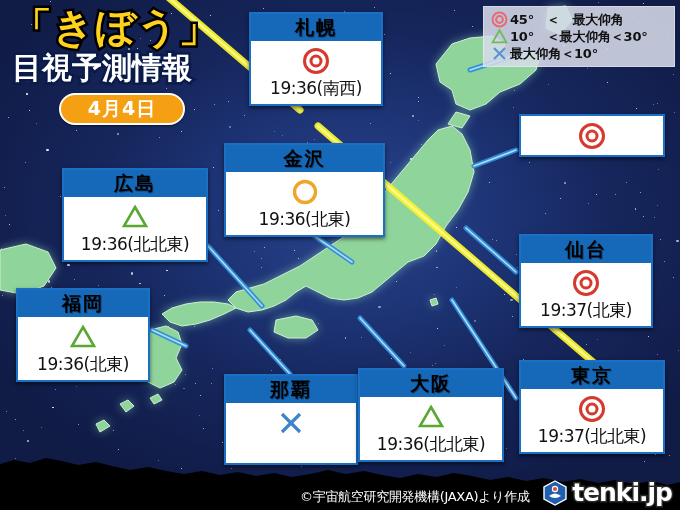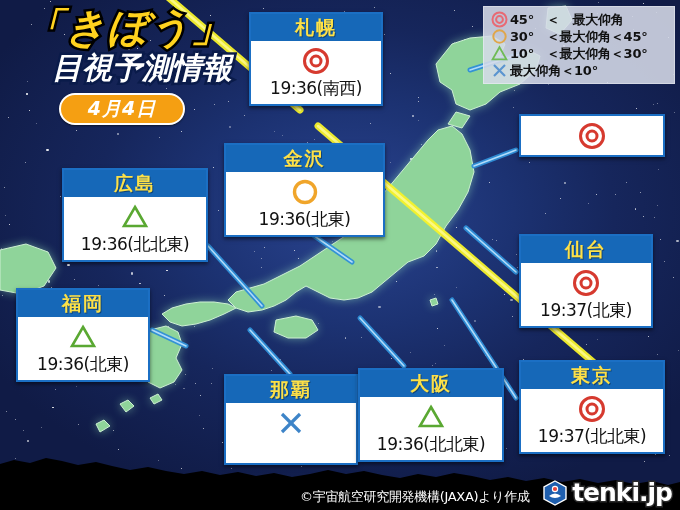--- a/index.html
+++ b/index.html
@@ -24,21 +24,21 @@
   .map { position:absolute; inset:0; }
   .land { filter:drop-shadow(0 0 5px rgba(170,255,200,.45)); }
 
   
   .lines { position:absolute; inset:0; }
 
   
   .ground { position:absolute; left:0; bottom:0; width:680px; height:80px; }
 
   
-  .title-wrap { position:absolute; left:12px; top:6px; width:220px; text-align:right;font-style:italic; }
+  .title-wrap { position:absolute; left:12px; top:6px; width:220px; text-align:left; }
   .kibou {
     font-size:40px; font-weight:bold; letter-spacing:1px; line-height:1.08;
     color:#ffd21e;
     -webkit-text-stroke:5px #000; paint-order:stroke fill;
     text-shadow:0 0 2px #000;
   }
   .mokushi {
     margin-top:2px;
     font-size:30px; font-weight:bold; letter-spacing:0px; line-height:1.12;
     color:#ffffff;
@@ -65,21 +65,21 @@
   .lg-txt {
     font-size:13px; font-weight:bold; color:#111; white-space:nowrap;
     font-family:"DejaVu Sans","Liberation Sans",sans-serif;
     letter-spacing:-0.2px;
   }
 
   
   .card { position:absolute; background:#ffffff; border:2px solid #1b6fc4;
           box-shadow:0 2px 4px rgba(0,0,0,.55); }
   .card-hd {
-    background:#1668b8; color:#fde047;
+    background:#1668b8; color:#000000;
     font-size:19px; font-weight:bold; text-align:center;
     line-height:27px; height:27px; letter-spacing:2px;
     text-shadow:1px 1px 0 rgba(0,0,0,.35);
   }
   .card-bd { padding:5px 4px 4px; text-align:center; }
   .card-sym { height:30px; display:flex; align-items:center; justify-content:center; }
   .card-time {
     font-size:17px; color:#111; letter-spacing:-0.5px; white-space:nowrap;
     margin-top:1px;
   }
@@ -535,28 +535,20 @@
         <svg width="17" height="17" viewBox="0 0 17 17">
           <circle cx="8.5" cy="8.5" r="7" fill="none" stroke="#e86a74" stroke-width="2"></circle>
           <circle cx="8.5" cy="8.5" r="3.4" fill="none" stroke="#e86a74" stroke-width="2"></circle>
         </svg>
       </span>
       <span class="lg-txt">45°　＜　最大仰角</span>
     </div>
     <div class="lg-row">
       <span class="lg-sym">
         <svg width="17" height="17" viewBox="0 0 17 17">
-          <circle cx="8.5" cy="8.5" r="6.2" fill="none" stroke="#e0a64a" stroke-width="2"></circle>
-        </svg>
-      </span>
-      <span class="lg-txt">30°　＜最大仰角＜45°</span>
-    </div>
-    <div class="lg-row">
-      <span class="lg-sym">
-        <svg width="17" height="17" viewBox="0 0 17 17">
           <polygon points="8.5,2.2 15.4,14.4 1.6,14.4" fill="none" stroke="#6fbb55" stroke-width="1.8"></polygon>
         </svg>
       </span>
       <span class="lg-txt">10°　＜最大仰角＜30°</span>
     </div>
     <div class="lg-row">
       <span class="lg-sym">
         <svg width="17" height="17" viewBox="0 0 17 17">
           <line x1="3" y1="3" x2="14" y2="14" stroke="#5b94d0" stroke-width="2.2"></line>
           <line x1="14" y1="3" x2="3" y2="14" stroke="#5b94d0" stroke-width="2.2"></line>

